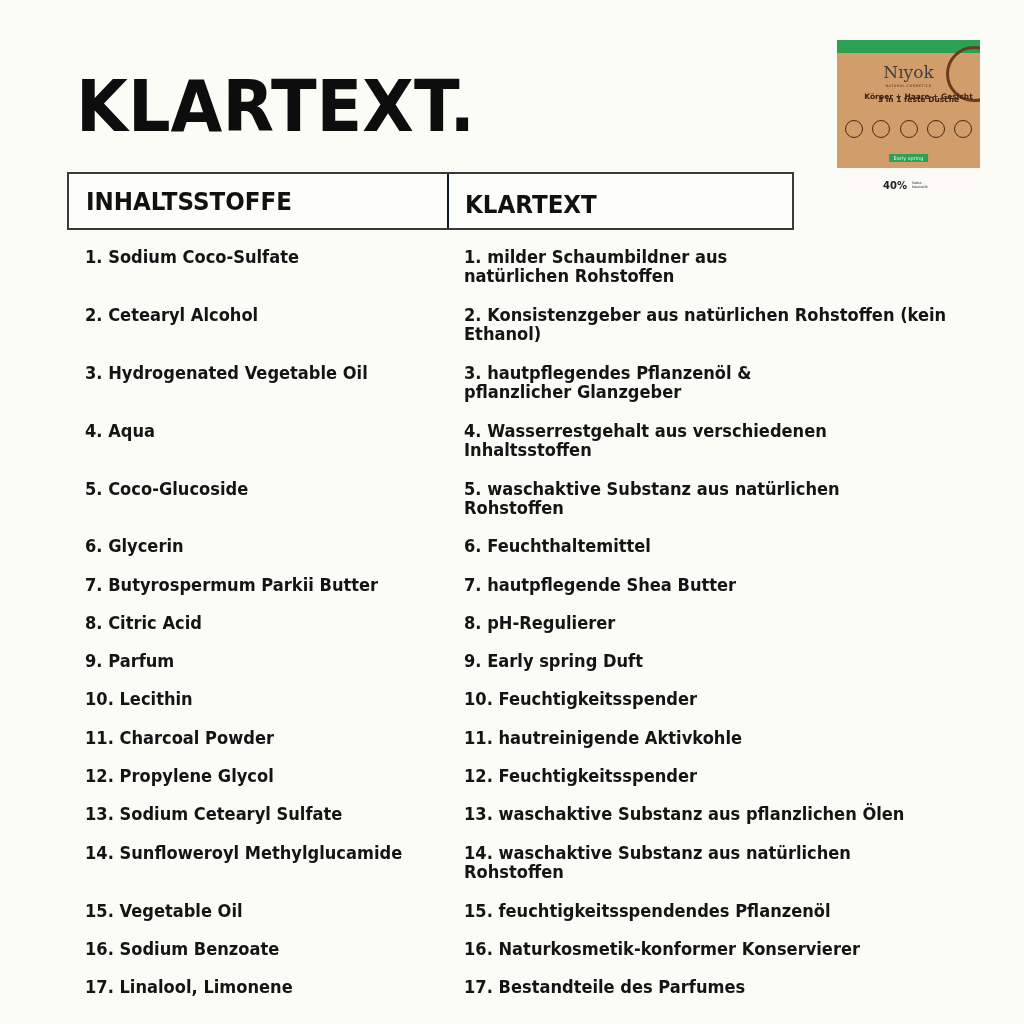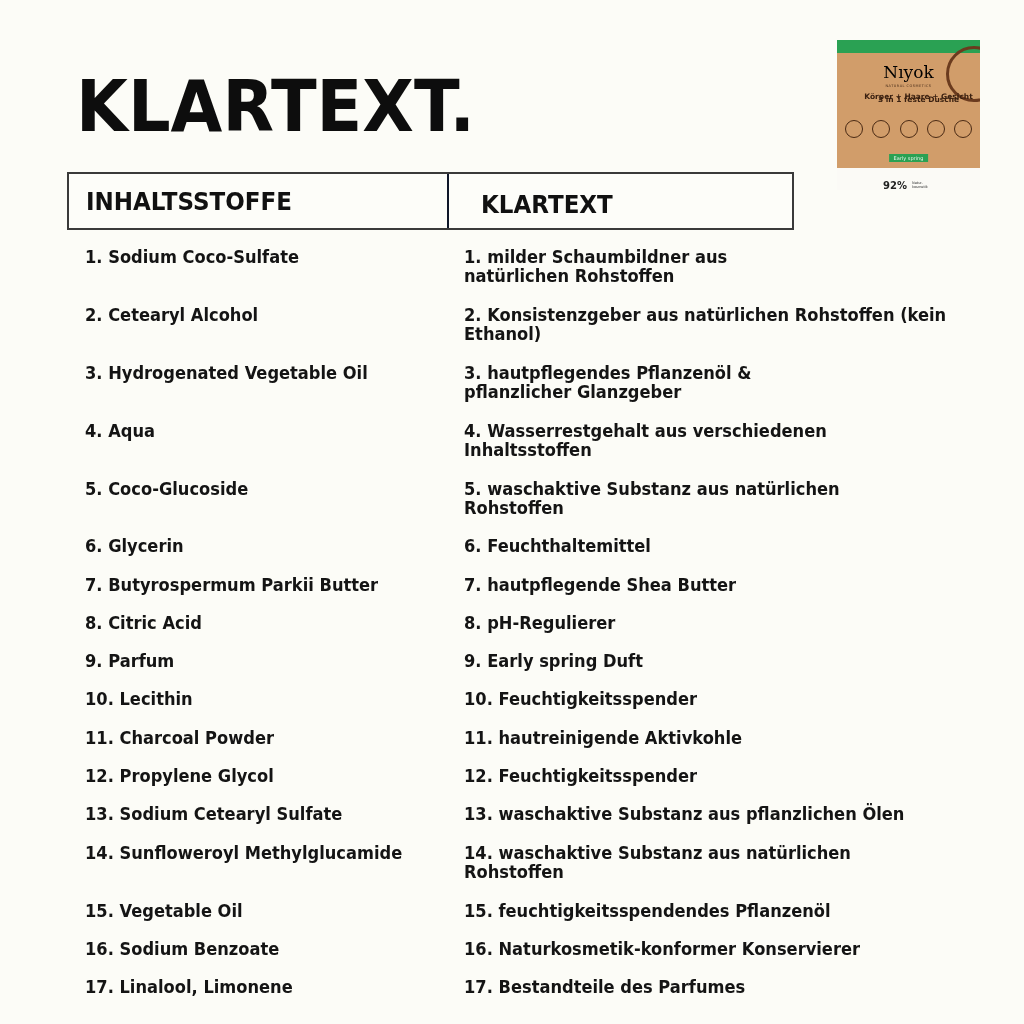--- a/index.html
+++ b/index.html
@@ -12,41 +12,41 @@
       font-size: 72px; letter-spacing: 0px; line-height: 1; color: #0d0d0d;
       transform: scaleX(0.93); transform-origin: left top;
     }
 
     .table-header {
       position: absolute; left: 67px; top: 172px; width: 727px; height: 58px;
       border: 2px solid #3a3a3a; display: flex; background: #fdfdf9;
     }
     .table-header .col { height: 100%; display: flex; align-items: center; }
     .table-header .col-left { width: 380px; border-right: 2px solid #0f172a; padding-left: 17px; }
-    .table-header .col-right { flex: 1; padding-left: 32px; padding-top: 6px; }
+    .table-header .col-right { flex: 1; padding-left: 16px; padding-top: 6px; }
     .th-label { font-weight: bold; font-size: 25px; color: #111; transform: scaleX(0.92); transform-origin: left center; white-space: nowrap; display: inline-block; }
 
     .rows { position: absolute; left: 0; top: 0; width: 1024px; }
     .row { position: absolute; left: 0; width: 1024px; }
     .cell { position: absolute; font-weight: bold; font-size: 17.5px; line-height: 19px; color: #141414; white-space: nowrap; transform: scaleX(0.93); transform-origin: left top; }
     .cell-left { left: 85px; }
     .cell-right { left: 464px; }
 
     .product-box {
       position: absolute; left: 837px; top: 40px; width: 143px; height: 150px;
       background: #fbfaf6;
     }
     .box-face {
       position: absolute; left: 0; top: 0; width: 143px; height: 128px;
       background: #d19d6a; overflow: hidden;
     }
     .box-band { position: absolute; left: 0; top: 0; width: 100%; height: 13px; background: #2aa153; }
     .box-band-text { position: absolute; left: 0; right: 0; top: 2px; text-align: center; font-size: 5px; color: #d9f0de; letter-spacing: 1px; }
     .box-arc { position: absolute; right: -22px; top: 6px; width: 56px; height: 56px; border-radius: 50%; border: 3px solid #6b3b1e; }
-    .box-brand { position: absolute; left: 0; width: 100%; top: 22px; text-align: center; font-family: "DejaVu Serif", serif; font-size: 17px; color: #000000; }
+    .box-brand { position: absolute; left: 0; width: 100%; top: 22px; text-align: center; font-family: "DejaVu Serif", serif; font-size: 17px; color: #404040; }
     .box-sub { position: absolute; left: 0; width: 100%; top: 44px; text-align: center; font-size: 3.5px; color: #4a2e1a; letter-spacing: 0.5px; }
     .box-line1, .box-line2 { position: absolute; left: 0; width: 100%; text-align: center; font-weight: bold; font-size: 7.5px; color: #3a2010; white-space: nowrap; margin-left: 10px; }
     .box-line1 { top: 55px; }
     .box-line2 { top: 52px; }
     .box-icons { position: absolute; left: 8px; right: 8px; top: 80px; display: flex; justify-content: space-between; }
     .box-icon { width: 18px; height: 18px; border-radius: 50%; border: 1.5px solid #4a2a14; }
     .box-variant { position: absolute; left: 50%; top: 114px; transform: translateX(-50%); background: #2aa153; color: #e8f6ec; font-size: 5px; padding: 1px 5px; white-space: nowrap; }
     .box-bottom { position: absolute; left: 0; width: 100%; top: 134px; text-align: center; }
     .box-percent { font-weight: bold; font-size: 10px; color: #222; }
     .box-percent-label { font-size: 3.5px; color: #333; display: inline-block; vertical-align: middle; width: 22px; text-align: left; line-height: 4px; }
@@ -189,16 +189,16 @@
     <div class="box-icons">
       <div class="box-icon"></div>
       <div class="box-icon"></div>
       <div class="box-icon"></div>
       <div class="box-icon"></div>
       <div class="box-icon"></div>
     </div>
     <div class="box-variant">Early spring</div>
   </div>
   <div class="box-bottom">
-    <span class="box-percent">92%</span>
+    <span class="box-percent">40%</span>
     <span class="box-percent-label">Natur-kosmetik</span>
   </div>
 </div>
 
 </body></html>

